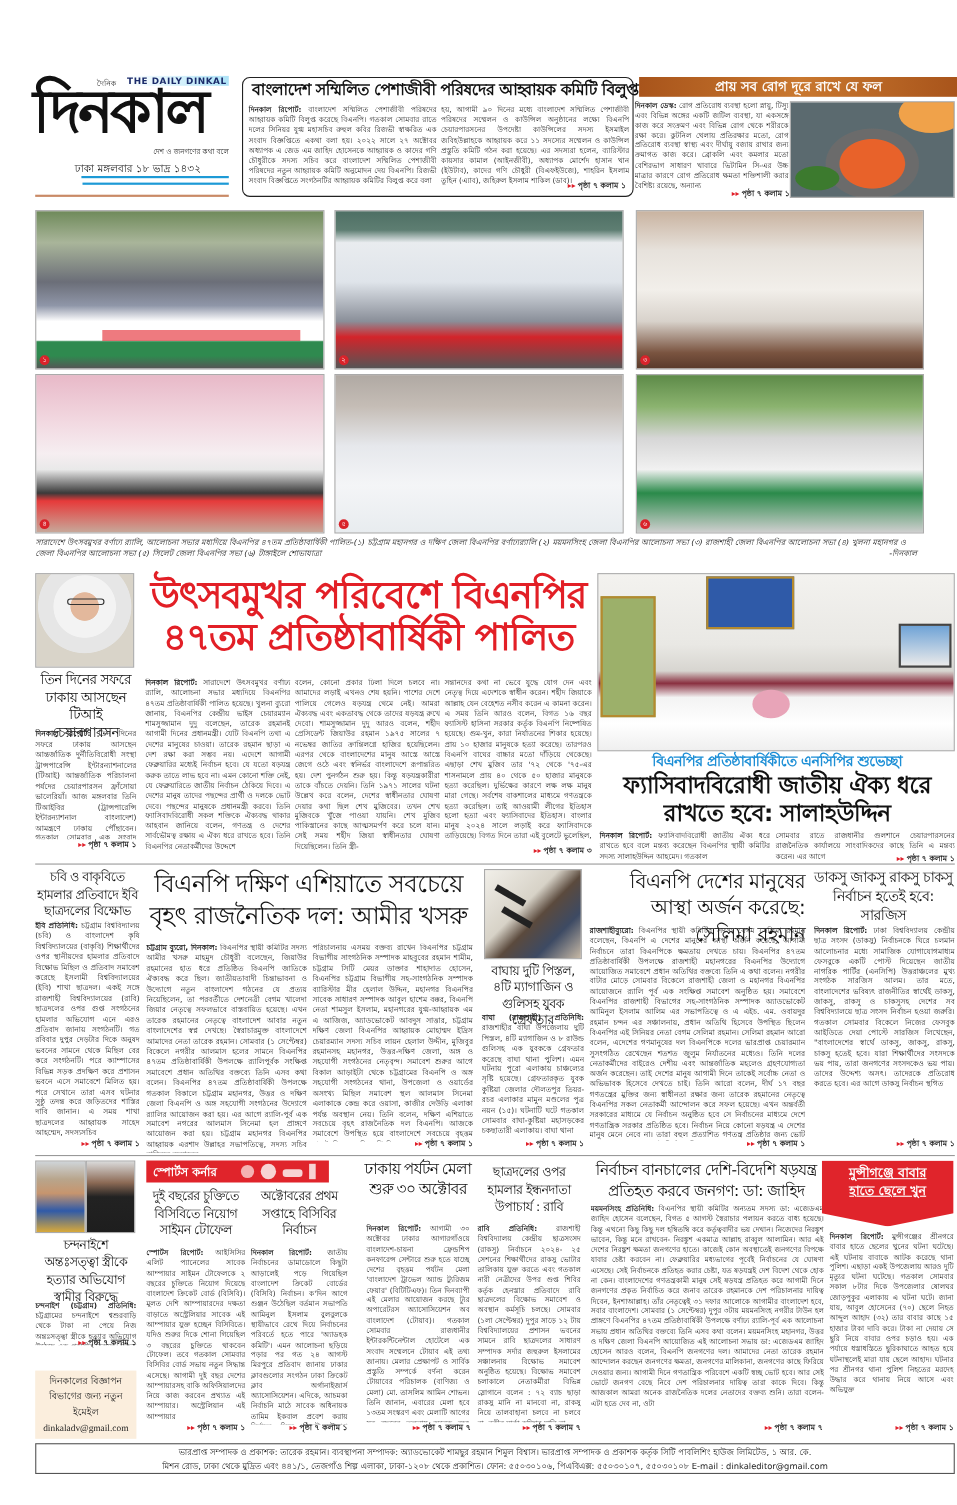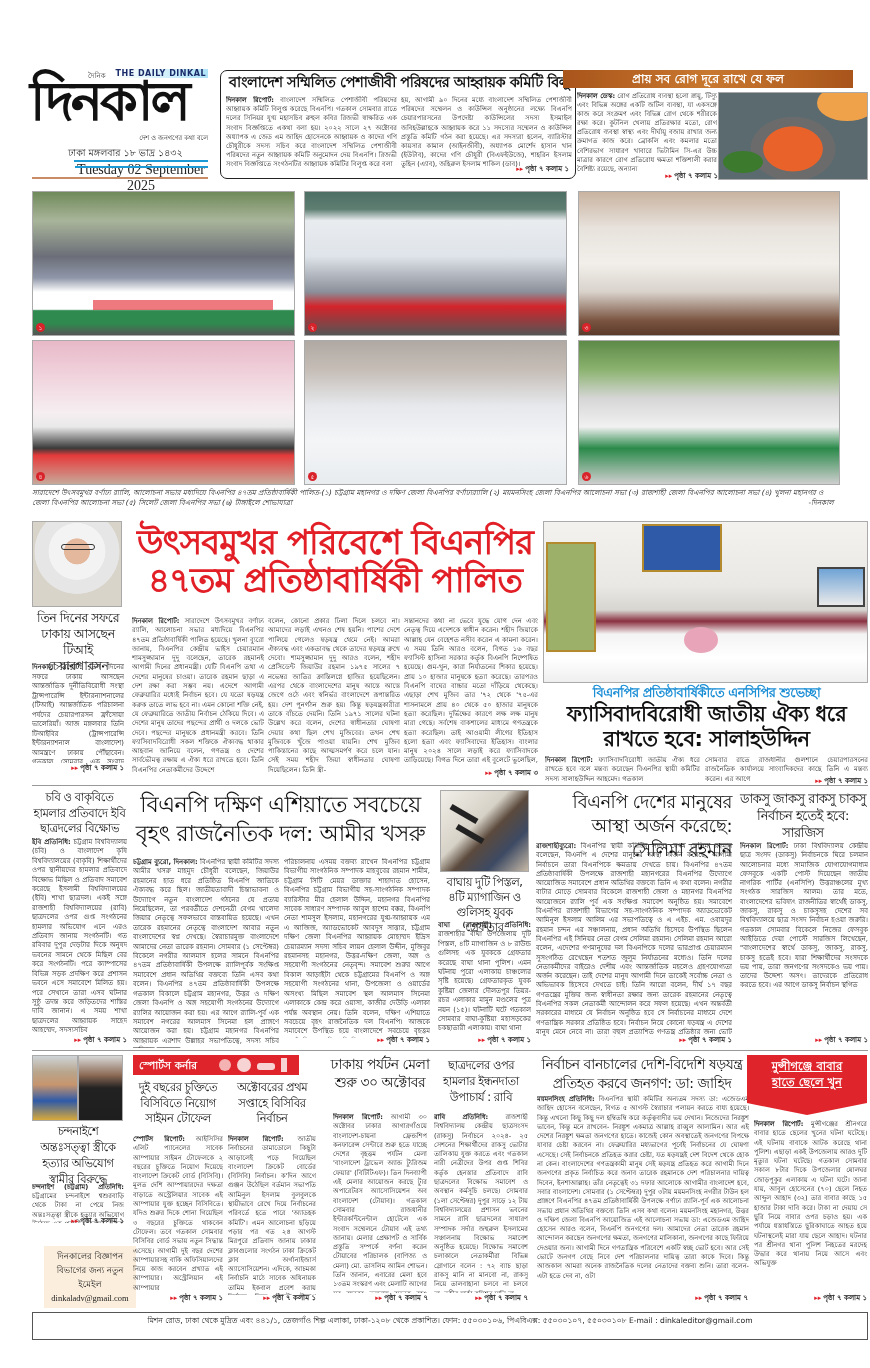--- a/index.html
+++ b/index.html
@@ -38,38 +38,37 @@
 </head>
 <body>
 
 <div class="abs" style="left:30px;top:68px;width:178px;height:110px;">
   <div class="abs logo-small" style="left:58px;top:2px;">দৈনিক</div>
   <div class="abs logo-eng" style="right:0;top:1px;">THE DAILY DINKAL</div>
   <div class="abs logo-main" style="left:0;top:8px;width:178px;">দিনকাল</div>
   <div class="abs tagline" style="right:0;top:65px;width:178px;">দেশ ও জনগণের কথা বলে</div>
   <div class="abs date-bn" style="left:38px;top:78px;width:140px;">ঢাকা মঙ্গলবার ১৮ ভাদ্র ১৪৩২</div>
   <div class="blue-line" style="left:44px;top:92px;width:134px;"></div>
-  <div class="abs date-en" style="left:36px;top:94px;width:150px;">Tuesday 02 September 2025</div>
 </div>
 <div class="blue-line" style="left:75px;top:166px;width:133px;"></div>
 <div class="rule" style="left:32px;top:177px;width:176px;height:2px;background:#c98a66;"></div>
 
 <div class="boxed" style="left:220px;top:70px;width:356px;height:109px;">
   <div class="abs hl" style="left:8px;top:3px;width:346px;font-size:14.5px;white-space:nowrap;">বাংলাদেশ সম্মিলিত পেশাজীবী পরিষদের আহ্বায়ক কমিটি বিলুপ্ত</div>
   <div class="abs body-text" style="left:5px;top:25px;width:171px;height:80px;font-size:6.6px;line-height:9.2px;">
     <span class="lead">দিনকাল রিপোর্ট:</span>
     <span>বাংলাদেশ সম্মিলিত পেশাজীবী পরিষদের আহ্বায়ক কমিটি বিলুপ্ত করেছে বিএনপি। গতকাল সোমবার রাতে দলের সিনিয়র যুগ্ম মহাসচিব রুহুল কবির রিজভী স্বাক্ষরিত এক সংবাদ বিজ্ঞপ্তিতে একথা বলা হয়। ২০২২ সালে ২৭ অক্টোবর অধ্যাপক এ জেড এম জাহিদ হোসেনকে আহ্বায়ক ও কাদের গণি চৌধুরীকে সদস্য সচিব করে বাংলাদেশ সম্মিলিত পেশাজীবী পরিষদের নতুন আহ্বায়ক কমিটি অনুমোদন দেয় বিএনপি। রিজভী সংবাদ বিজ্ঞপ্তিতে সংগঠনটির আহ্বায়ক কমিটির বিলুপ্ত করে বলা</span>
   </div>
   <div class="abs body-text" style="left:180px;top:25px;width:171px;height:72px;font-size:6.6px;line-height:9.2px;">
     <span>হয়, আগামী ৯০ দিনের মধ্যে বাংলাদেশ সম্মিলিত পেশাজীবী পরিষদের সম্মেলন ও কাউন্সিল অনুষ্ঠানের লক্ষ্যে বিএনপি চেয়ারপারসনের উপদেষ্টা কাউন্সিলের সদস্য ইসমাইল জবিহউল্লাহকে আহ্বায়ক করে ১১ সদস্যের সম্মেলন ও কাউন্সিল প্রস্তুতি কমিটি গঠন করা হয়েছে। এর সদস্যরা হলেন, ব্যারিস্টার কায়সার কামাল (আইনজীবী), অধ্যাপক মোর্শেদ হাসান খান (ইউটাব), কাদের গণি চৌধুরী (বিএফইউজে), শাহরিন ইসলাম তুহিন (এ্যাব), জহিরুল ইসলাম শাকিল (ডাব)।</span>
   </div>
   <div class="abs cont" style="right:6px;bottom:3px;"><span class="arr">▸▸</span><span>পৃষ্ঠা ৭ কলাম ১</span></div>
 </div>
 
-<div class="abs fruit-banner" style="left:563px;top:70px;width:290px;height:18px;font-size:12px;line-height:18px;">প্রায় সব রোগ দূরে রাখে যে ফল</div>
+<div class="abs fruit-banner" style="left:581px;top:70px;width:290px;height:18px;font-size:12px;line-height:18px;">প্রায় সব রোগ দূরে রাখে যে ফল</div>
 <div class="abs body-text" style="left:577px;top:92px;width:140px;height:88px;font-size:6.6px;line-height:9.1px;">
   <span class="lead">দিনকাল ডেস্ক:</span>
   <span>রোগ প্রতিরোধ ব্যবস্থা হলো স্নায়ু, টিস্যু এবং বিভিন্ন অঙ্গের একটি জটিল ব্যবস্থা, যা একসঙ্গে কাজ করে সংক্রমণ এবং বিভিন্ন রোগ থেকে শরীরকে রক্ষা করে। কুটনিল খেলায় প্রতিরক্ষার মতো, রোগ প্রতিরোধ ব্যবস্থা স্বাস্থ্য এবং দীর্ঘায়ু বজায় রাখার জন্য ক্রমাগত কাজ করে। ব্রোকলি এবং কমলার মতো বেশিরভাগ সাধারণ খাবারে ভিটামিন সি-এর উচ্চ মাত্রার কারণে রোগ প্রতিরোধ ক্ষমতা শক্তিশালী করার বৈশিষ্ট্য রয়েছে, অন্যান্য</span>
 </div>
 <div class="abs cont" style="left:650px;top:170px;width:68px;"><span class="arr">▸▸</span><span>পৃষ্ঠা ৭ কলাম ১</span></div>
 <div class="photo" style="left:718px;top:92px;width:150px;height:88px;background:radial-gradient(ellipse at 50% 65%, #e8622a 0 28%, #6b6b6b 29% 40%, #5b6a6f 41% 100%);">
   <div class="abs" style="right:-10px;top:-8px;width:60px;height:36px;border-radius:50%;background:#f0a24a;"></div>
   <div class="abs" style="left:4px;bottom:6px;width:40px;height:22px;border-radius:50%;background:#3c7a2e;"></div>
 </div>
 
@@ -184,21 +183,21 @@
 
 <div class="photo" style="left:32px;top:1055px;width:46px;height:66px;background:linear-gradient(180deg,#cfd4d8 0%,#b8a58c 25%,#c7956e 45%,#2f5aa8 70%,#d8a93a 100%);"></div>
 <div class="photo" style="left:78px;top:1055px;width:45px;height:66px;background:linear-gradient(180deg,#d9d9d9 0%,#8c6a55 30%,#222 50%,#1e1e1e 100%);"></div>
 <div class="abs hl" style="left:32px;top:1123px;width:92px;font-size:11.5px;line-height:16px;text-align:center;font-weight:normal;">চন্দনাইশে অন্তঃসত্ত্বা স্ত্রীকে হত্যার অভিযোগ স্বামীর বিরুদ্ধে</div>
 <div class="abs body-text" style="left:32px;top:1183px;width:92px;height:40px;font-size:6.6px;line-height:9.2px;">
   <span class="lead">চন্দনাইশ (চট্টগ্রাম) প্রতিনিধি:</span>
   <span>চট্টগ্রামের চন্দনাইশে শ্বশুরবাড়ি থেকে টাকা না পেয়ে নিজ অন্তঃসত্ত্বা স্ত্রীকে হত্যার অভিযোগ উঠেছে এক প্রবাসীর বিরুদ্ধে। নিহত গৃহবধূর নাম মুক্তা আক্তার (২৬)। গত</span>
 </div>
 <div class="abs cont" style="left:60px;top:1215px;width:64px;"><span class="arr">▸▸</span><span>পৃষ্ঠা ৭ কলাম ১</span></div>
 
-<div class="abs ad-box" style="left:32px;top:1246px;width:92px;height:62px;font-size:8.5px;line-height:14px;padding-top:3px;margin-left:12px;">
+<div class="abs ad-box" style="left:32px;top:1246px;width:92px;height:62px;font-size:8.5px;line-height:14px;padding-top:3px;">
   <div>দিনকালের বিজ্ঞাপন</div>
   <div>বিভাগের জন্য নতুন</div>
   <div>ইমেইল</div>
   <div style="font-family:'Liberation Serif',serif;font-size:8.5px;">dinkaladv@gmail.com</div>
 </div>
 
 <div class="abs sports-banner" style="left:133px;top:1055px;width:166px;height:20px;">
   <span style="position:absolute;left:6px;top:3px;font-size:10.5px;">স্পোর্টস কর্নার</span>
   <span style="position:absolute;left:86px;top:4px;width:12px;height:12px;border-radius:50%;background:#f4b2b2;"></span>
   <span style="position:absolute;left:104px;top:3px;width:14px;height:14px;border-radius:50%;background:#f7d3d3;"></span>
@@ -213,21 +212,21 @@
 </div>
 <div class="abs cont" style="left:160px;top:1292px;width:63px;"><span class="arr">▸▸</span><span>পৃষ্ঠা ৭ কলাম ১</span></div>
 
 <div class="abs hl" style="left:227px;top:1080px;width:90px;font-size:11.5px;line-height:15.5px;text-align:center;font-weight:normal;">অক্টোবরের প্রথম সপ্তাহে বিসিবির নির্বাচন</div>
 <div class="abs body-text" style="left:228px;top:1135px;width:88px;height:160px;font-size:6.6px;line-height:9.3px;">
   <span class="lead">দিনকাল রিপোর্ট:</span>
   <span>জাতীয় নির্বাচনের ডামাডোলে কিছুটা আড়ালেই পড়ে গিয়েছিল বাংলাদেশ ক্রিকেট বোর্ডের (বিসিবি) নির্বাচন। ক'দিন আগে গুঞ্জন উঠেছিল বর্তমান সভাপতি আমিনুল ইসলাম বুলবুলকে স্থায়ীভাবে রেখে দিয়ে নির্বাচনের পরিবর্তে হতে পারে 'অ্যাডহক কমিটি'। এমন আলোচনা ছড়িয়ে পড়ার পর গত ২৪ আগস্ট মিরপুরে প্রতিবাদ জানায় ঢাকার ক্লাবগুলোর সংগঠন ঢাকা ক্রিকেট ক্লাব অর্গানাইজার্স অ্যাসোসিয়েশন। এদিকে, আচমকা নির্বাচনি মাঠে সাবেক অধিনায়ক তামিম ইকবাল প্রবেশ করায় নির্বাচন ঘিরে কিছুটা উত্তাপ ছড়িয়ে পড়েছে।</span>
 </div>
 <div class="abs cont" style="left:252px;top:1292px;width:64px;"><span class="arr">▸▸</span><span>পৃষ্ঠা ৭ কলাম ১</span></div>
 
-<div class="abs hl" style="left:330px;top:1055px;width:100px;font-size:14px;line-height:18px;text-align:center;font-weight:normal;">ঢাকায় পর্যটন মেলা শুরু ৩০ অক্টোবর</div>
+<div class="abs hl" style="left:330px;top:1055px;width:100px;font-size:14px;line-height:18px;text-align:center;font-weight:normal;font-family:Liberation Serif, serif;">ঢাকায় পর্যটন মেলা শুরু ৩০ অক্টোবর</div>
 <div class="abs body-text" style="left:333px;top:1113px;width:94px;height:180px;font-size:6.6px;line-height:9.3px;">
   <span class="lead">দিনকাল রিপোর্ট:</span>
   <span>আগামী ৩০ অক্টোবর ঢাকার আগারগাঁওয়ে বাংলাদেশ-চায়না ফ্রেন্ডশিপ কনফারেন্স সেন্টারে শুরু হতে যাচ্ছে দেশের বৃহত্তম পর্যটন মেলা 'বাংলাদেশ ট্রাভেল অ্যান্ড ট্যুরিজম ফেয়ার' (বিটিটিএফ)। তিন দিনব্যাপী এই মেলার আয়োজন করছে ট্যুর অপারেটরস অ্যাসোসিয়েশন অব বাংলাদেশ (টোয়াব)। গতকাল সোমবার রাজধানীর ইন্টারকন্টিনেন্টাল হোটেলে এক সংবাদ সম্মেলনে টোয়াব এই তথ্য জানায়। মেলার প্রেক্ষাপট ও সার্বিক প্রস্তুতি সম্পর্কে বর্ণনা করেন টোয়াবের পরিচালক (বাণিজ্য ও মেলা) মো. তাসলিম আমিন শোভন। তিনি জানান, এবারের মেলা হবে ১৩তম সংস্করণ এবং মেলাটি আগের সব বছরের তুলনায় অনেক বৃহৎ পরিসরে,</span>
 </div>
 <div class="abs cont" style="left:362px;top:1292px;width:66px;"><span class="arr">▸▸</span><span>পৃষ্ঠা ৭ কলাম ৭</span></div>
 
 <div class="abs hl" style="left:432px;top:1057px;width:98px;font-size:11.5px;line-height:16px;text-align:center;font-weight:normal;">ছাত্রদলের ওপর হামলার ইন্ধনদাতা উপাচার্য : রাবি</div>
 <div class="abs body-text" style="left:434px;top:1113px;width:94px;height:180px;font-size:6.6px;line-height:9.3px;">
   <span class="lead">রাবি প্রতিনিধি:</span>
   <span>রাজশাহী বিশ্ববিদ্যালয় কেন্দ্রীয় ছাত্রসংসদ (রাকসু) নির্বাচনে ২০২৪- ২৫ সেশনের শিক্ষার্থীদের রাকসু ভোটার তালিকায় যুক্ত করতে এবং গতকাল নারী নেত্রীদের উপর গুপ্ত শিবির কর্তৃক হেনস্তার প্রতিবাদে রাবি ছাত্রদলের বিক্ষোভ সমাবেশ ও অবস্থান কর্মসূচি চলছে। সোমবার (১লা সেপ্টেম্বর) দুপুর সাড়ে ১২ টায় বিশ্ববিদ্যালয়ের প্রশাসন ভবনের সামনে রাবি ছাত্রদলের সাধারণ সম্পাদক সর্দার জহুরুল ইসলামের সঞ্চালনায় বিক্ষোভ সমাবেশ অনুষ্ঠিত হয়েছে। বিক্ষোভ সমাবেশ চলাকালে নেতাকর্মীরা বিভিন্ন স্লোগানে বলেন : ৭২ ব্যাচ ছাড়া রাকসু মানি না মানবো না, রাকসু নিয়ে তালবাহানা চলবে না চলবে না, নকীব মার্কা কমিশন মানি না</span>
@@ -244,14 +243,15 @@
 <div class="abs red-tag" style="left:747px;top:1055px;width:120px;height:60px;clip-path:polygon(0 0,100% 0,100% 80%,50% 100%,0 80%);">
   <div style="font-size:11.5px;line-height:16px;padding:3px 12px 0;text-decoration:underline;">মুন্সীগঞ্জে বাবার হাতে ছেলে খুন</div>
 </div>
 <div class="abs body-text" style="left:754px;top:1120px;width:113px;height:175px;font-size:6.6px;line-height:9.3px;">
   <span class="lead">দিনকাল রিপোর্ট:</span>
   <span>মুন্সীগঞ্জের শ্রীনগরে বাবার হাতে ছেলের খুনের ঘটনা ঘটেছে। এই ঘটনায় বাবাকে আটক করেছে থানা পুলিশ। এছাড়া একই উপজেলায় আরও দুটি মৃত্যুর ঘটনা ঘটেছে। গতকাল সোমবার সকাল ৮টার দিকে উপজেলার ষোলঘর জোড়পুকুর এলাকায় এ ঘটনা ঘটে। জানা যায়, আবুল হোসেনের (৭০) ছেলে নিহত আব্দুল আহাদ (৩২) তার বাবার কাছে ১৫ হাজার টাকা দাবি করে। টাকা না দেয়ায় সে ছুরি নিয়ে বাবার ওপর চড়াও হয়। এক পর্যায়ে ধস্তাধস্তিতে ছুরিকাঘাতে আহত হয়ে ঘটনাস্থলেই মারা যায় ছেলে আহাদ। ঘটনার পর শ্রীনগর থানা পুলিশ নিহতের মরদেহ উদ্ধার করে থানায় নিয়ে আসে এবং অভিযুক্ত</span>
 </div>
 <div class="abs cont" style="left:800px;top:1292px;width:67px;"><span class="arr">▸▸</span><span>পৃষ্ঠা ৭ কলাম ১</span></div>
 
 <div class="footer" style="left:32px;top:1312px;width:836px;height:28px;">
+  <div style="white-space:nowrap;overflow:hidden;">ভারপ্রাপ্ত সম্পাদক ও প্রকাশক: তারেক রহমান। ব্যবস্থাপনা সম্পাদক: অ্যাডভোকেট শামছুর রহমান শিমুল বিশ্বাস। ভারপ্রাপ্ত সম্পাদক ও প্রকাশক কর্তৃক সিটি পাবলিশিং হাউজ লিমিটেড, ১ আর. কে.</div>
   <div style="white-space:nowrap;overflow:hidden;">মিশন রোড, ঢাকা থেকে মুদ্রিত এবং ৪৪১/১, তেজগাঁও শিল্প এলাকা, ঢাকা-১২০৮ থেকে প্রকাশিত। ফোন: ৫৫০৩০১০৬, পিএবিএক্স: ৫৫০৩০১০৭, ৫৫০৩০১০৮ E-mail : dinkaleditor@gmail.com</div>
 </div>
 
 </body></html>

